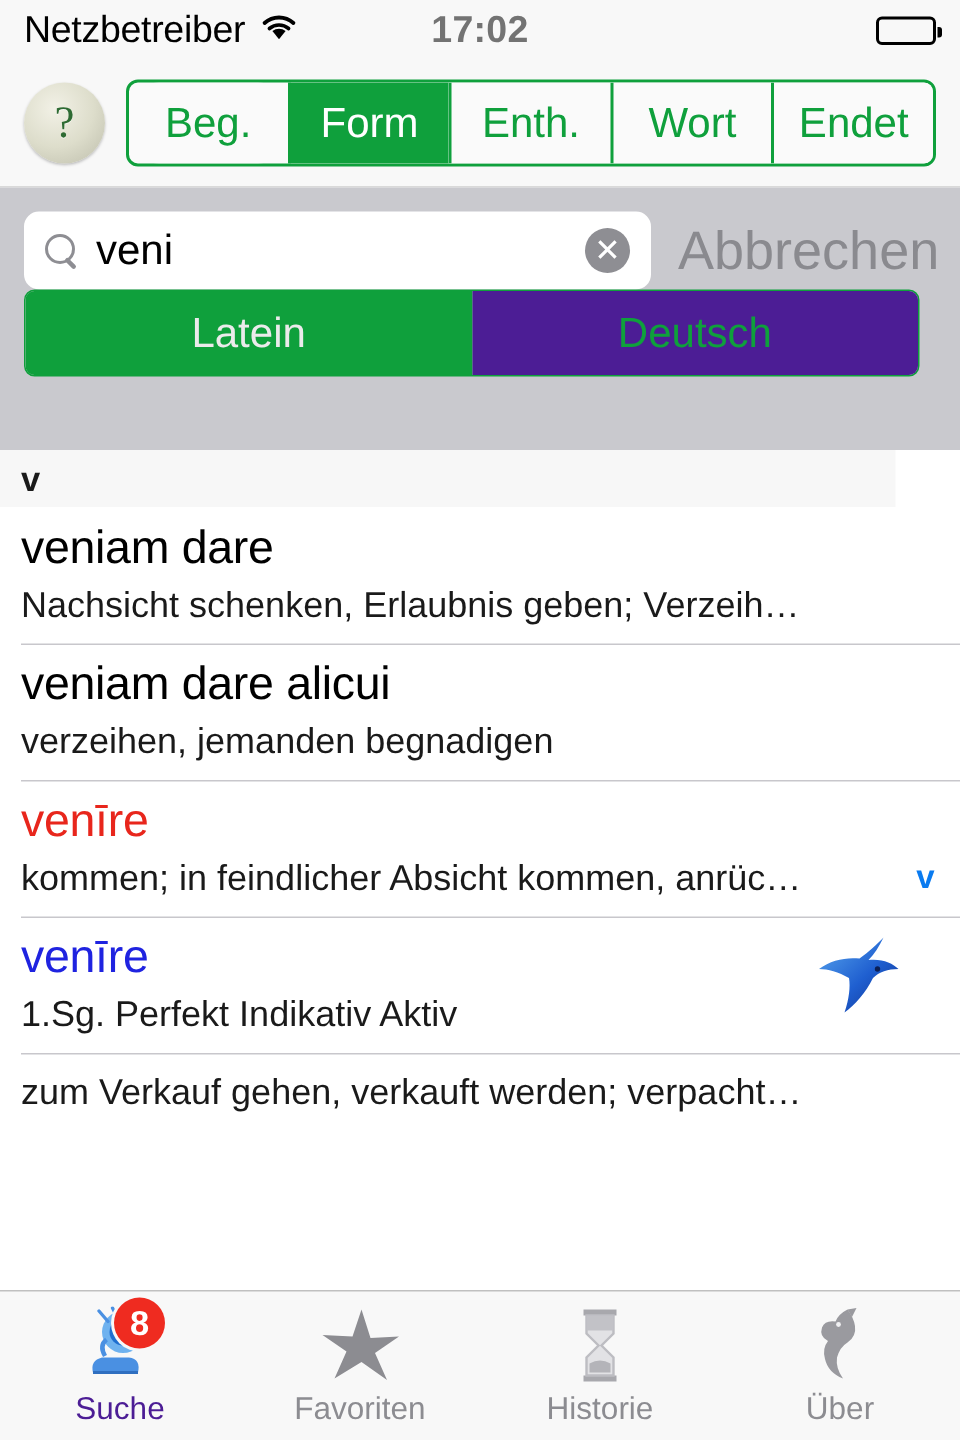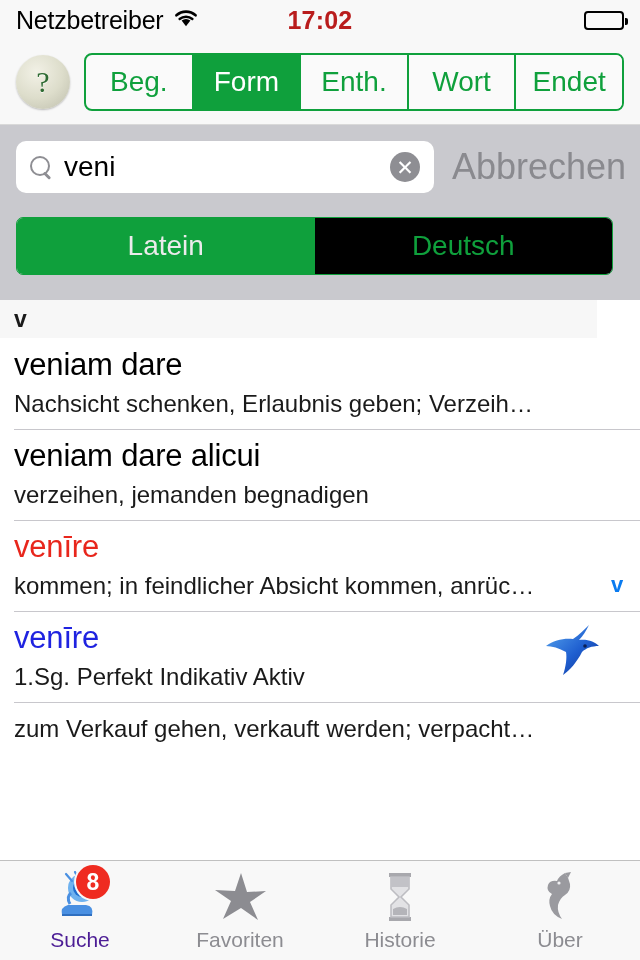--- a/index.html
+++ b/index.html
@@ -22,21 +22,21 @@
     background: #f8f8f8;
     display: flex; align-items: center;
     padding: 0 16px;
     position: relative;
   }
   .sb-left { display: flex; align-items: center; gap: 10px; }
   .sb-carrier { font-size: 25px; color: #000; letter-spacing: -0.2px; }
   .sb-time {
     position: absolute; left: 0; right: 0; top: 0; bottom: 0;
     display: flex; align-items: center; justify-content: center;
-    font-size: 25px; font-weight: bold; color: #b91c1c;
+    font-size: 25px; font-weight: bold; color: #737373;
     letter-spacing: 0.2px;
   }
   .sb-right {
     margin-left: auto; display: flex; align-items: center;
     position: relative; z-index: 2;
   }
   .battery {
     width: 40px; height: 19px;
     border: 2px solid #000; border-radius: 4px;
     position: relative; padding: 1.5px;
@@ -122,30 +122,29 @@
     color: #ffffff; font-size: 21px; line-height: 1;
     font-family: "Liberation Sans", sans-serif;
   }
   .cancel {
     flex: 1 1 auto;
     font-size: 36px; color: #8a8a8f;
     padding-left: 18px;
     white-space: nowrap;
   }
   .seg-lang {
-    margin-top: 24px;
     height: 58px;
     display: flex;
     border: 1.5px solid #0fa03c;
     border-radius: 7px; overflow: hidden;
   }
   .seg-lang .seg {
     flex: 1 1 0;
     display: flex; align-items: center; justify-content: center;
-    font-size: 28px; color: #0fa03c; background: #000000;
+    font-size: 28px; color: #0fa03c; background: #4c1d95;
   }
   .seg-lang .seg.active { background: #0fa03c; color: #ebebeb; }
 
   
   .listwrap {
     flex: 1 1 auto; position: relative;
     background: #ffffff; overflow: hidden;
   }
   .section-header {
     height: 38px; background: #f7f7f7;

